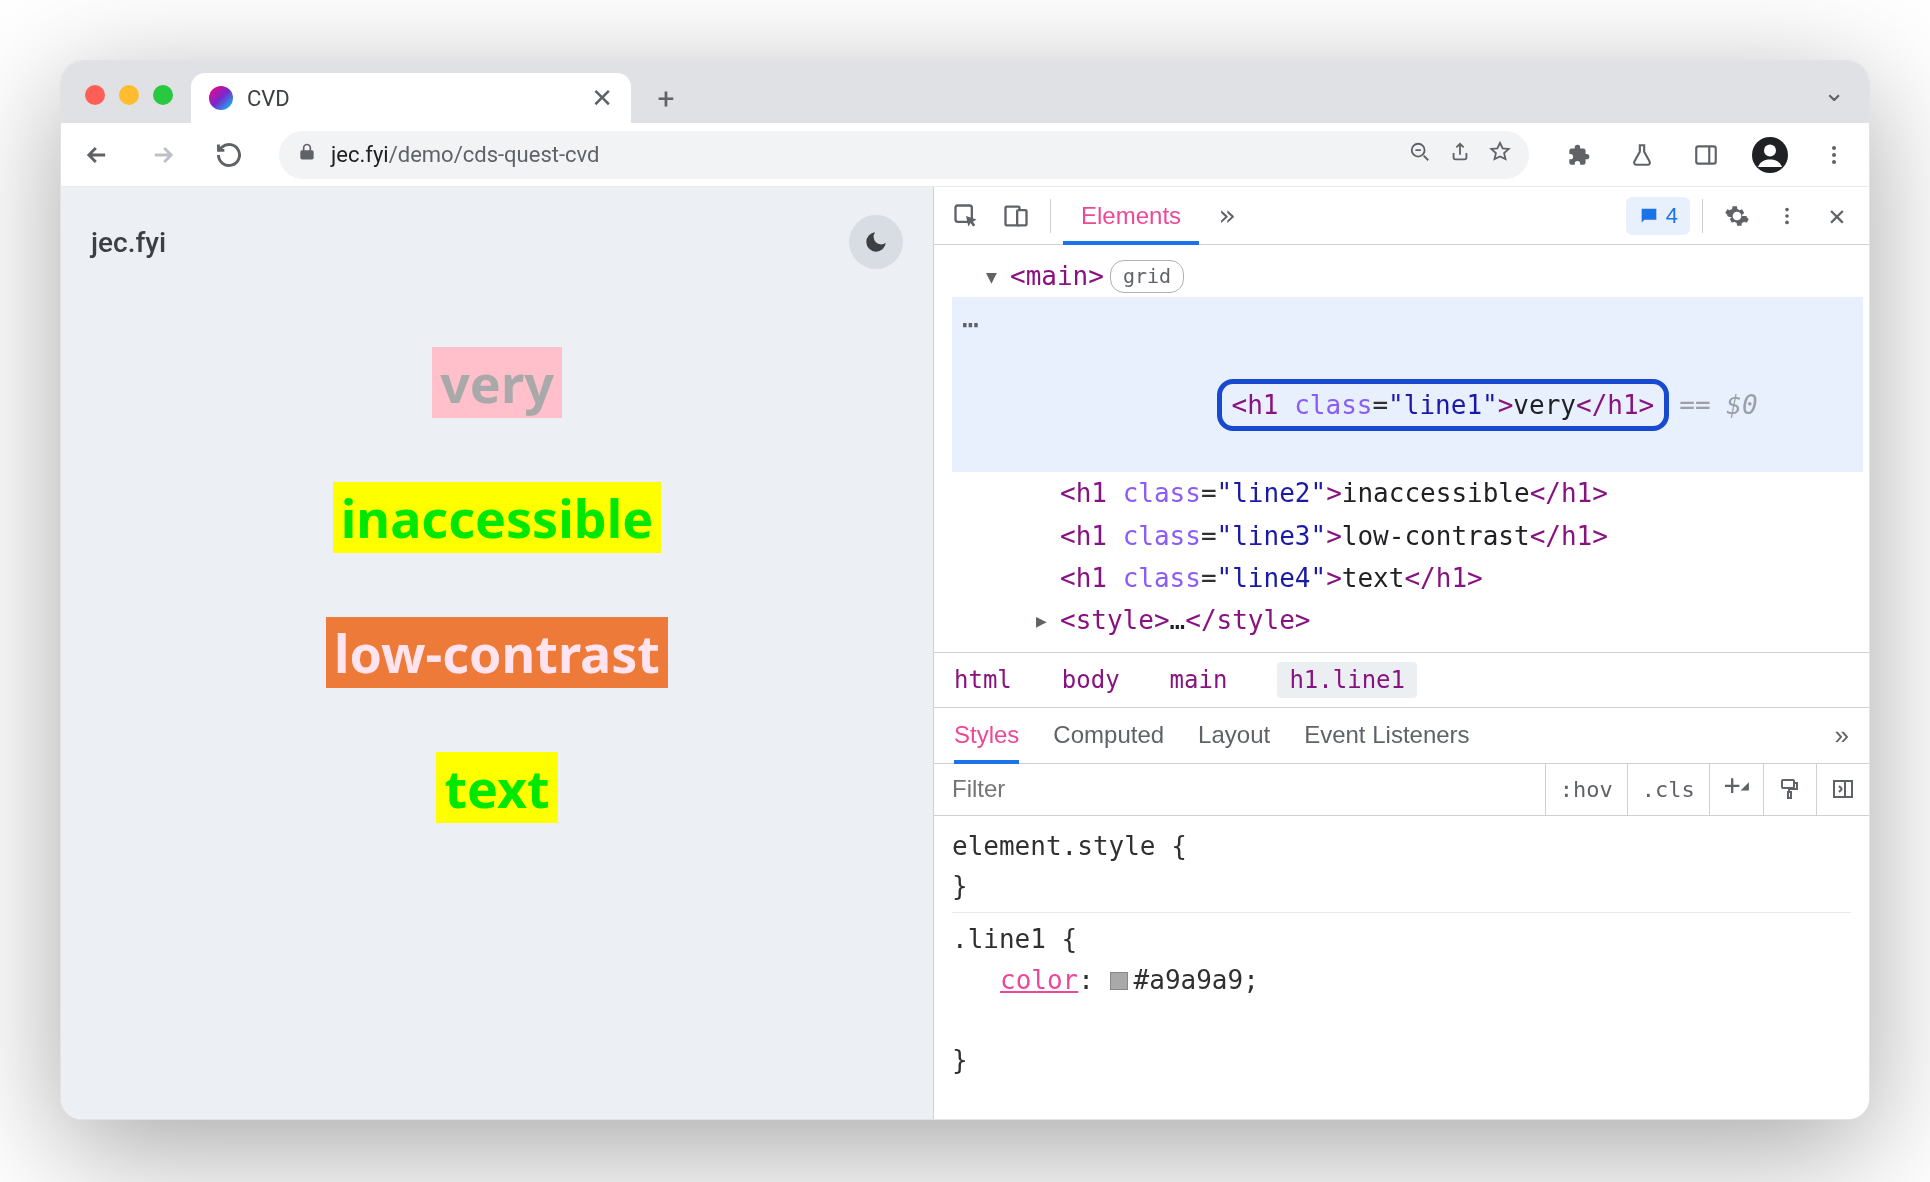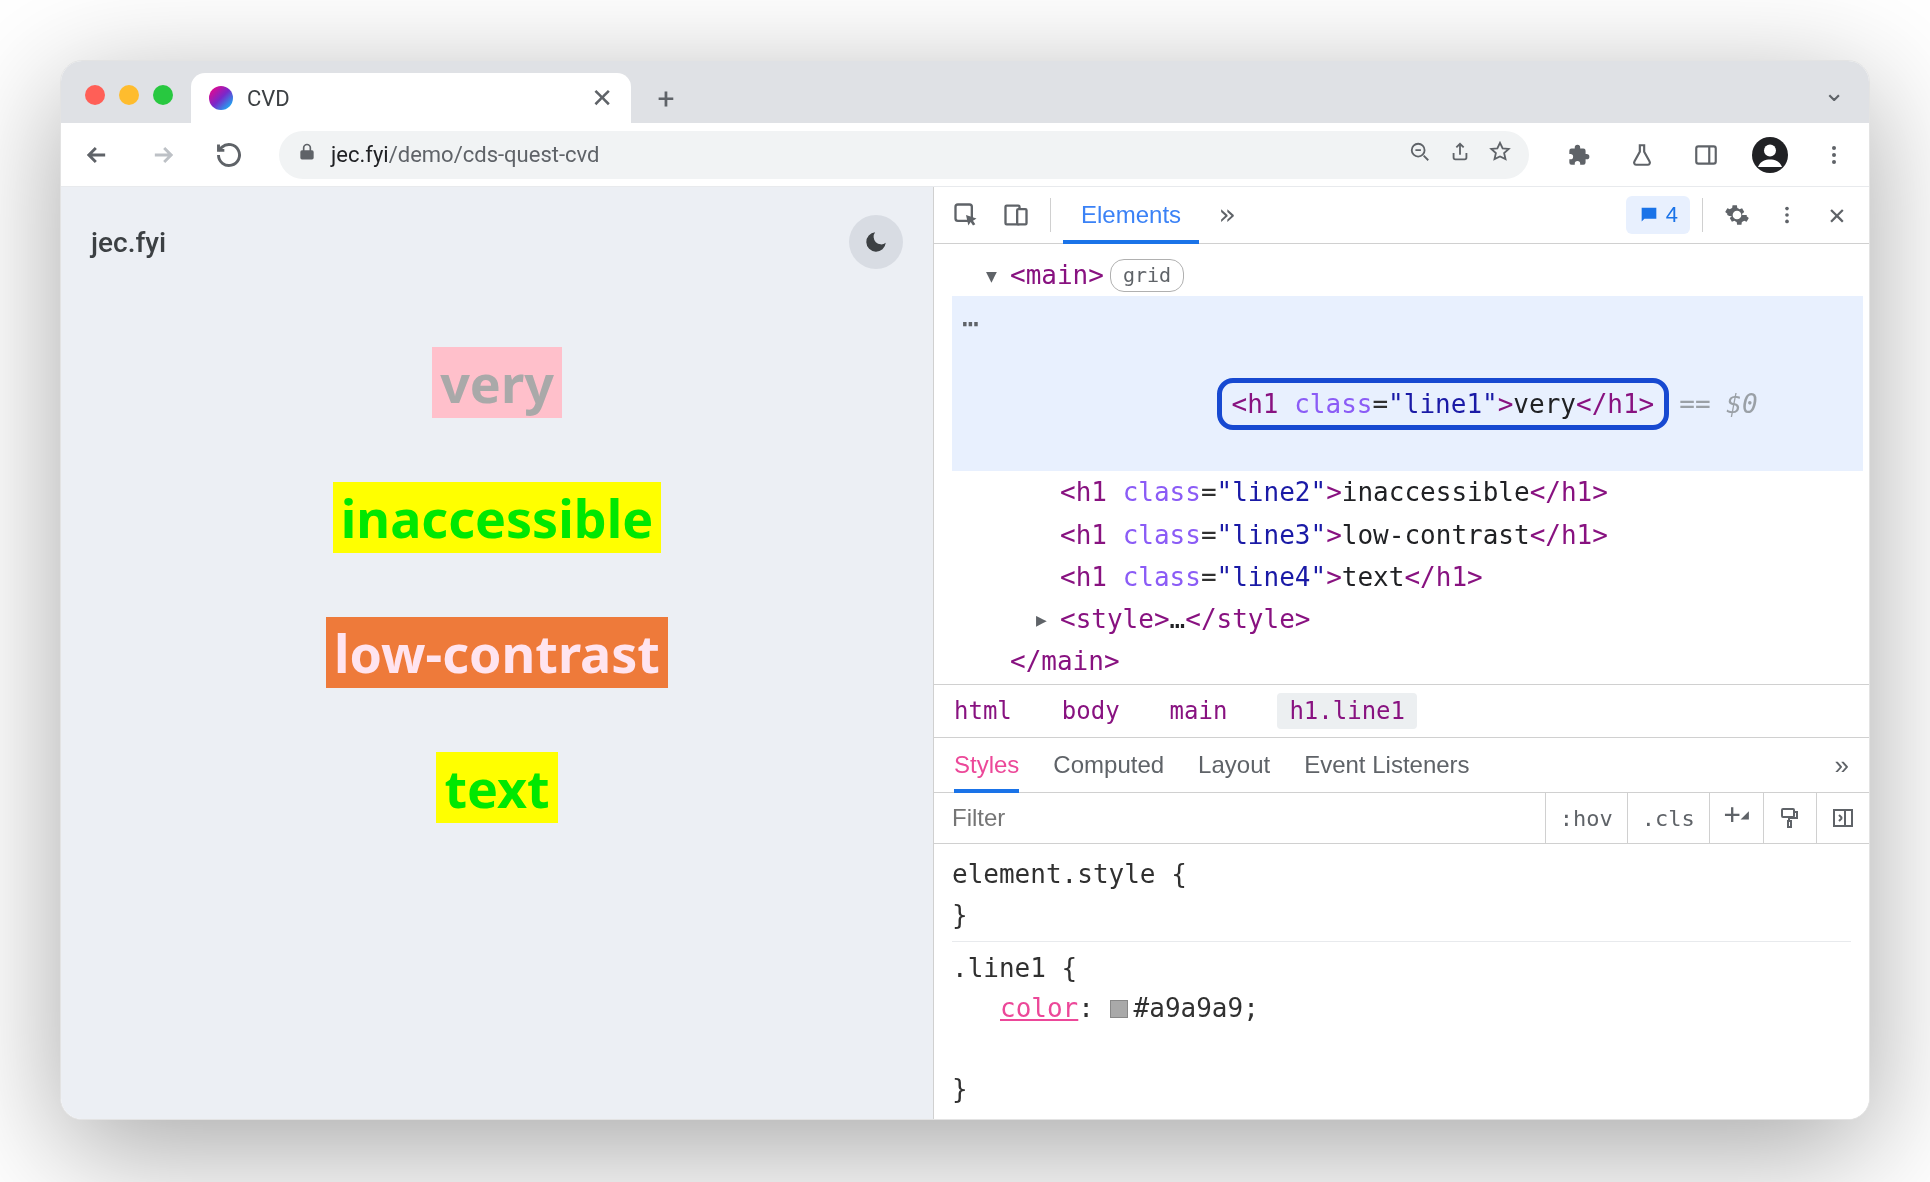--- a/index.html
+++ b/index.html
@@ -40,21 +40,21 @@
   .page-main h1 { font-size:52px; font-weight:700; padding:0 8px; }
   .line1 { color:#a9a9a9; background:pink; }
   .line2 { color:#00e800; background:yellow; }
   .line3 { color:#ffe4ef; background:#ee7a3a; }
   .line4 { color:#00e800; background:yellow; }
   
   .devtools { flex:1; display:flex; flex-direction:column; background:#fff; border-left:1px solid #d0d0d0; font-family: ui-monospace, Menlo, Consolas, monospace; }
   .dt-tabs { height:58px; display:flex; align-items:center; border-bottom:1px solid #d0d0d0; padding:0 10px; gap:6px; position:relative; }
   .dt-tabs .tbtn { width:44px; height:44px; display:flex; align-items:center; justify-content:center; color:#5f6368; }
   .dt-tabs .sep { width:1px; height:34px; background:#d0d0d0; margin:0 6px; }
-  .dt-tabs .tabname { font-size:24px; color:#3b82f6; padding:0 18px; height:100%; display:flex; align-items:center; font-family:-apple-system, sans-serif; position:relative; }
+  .dt-tabs .tabname { font-size:24px; color:#ec4899; padding:0 18px; height:100%; display:flex; align-items:center; font-family:-apple-system, sans-serif; position:relative; }
   .dt-tabs .tabname.active::after { content:""; position:absolute; left:0; right:0; bottom:-1px; height:4px; background:#1a73e8; }
   .dt-tabs .issues { display:flex; align-items:center; gap:6px; color:#1a73e8; background:#e8f0fe; border-radius:6px; padding:6px 12px; font-size:22px; font-family:-apple-system,sans-serif; }
   
   .domtree { padding:10px 6px 10px 18px; font-size:26px; line-height:1.55; color:#303030; overflow:hidden; }
   .domtree .row { white-space:pre; padding:1px 0; position:relative; }
   .domtree .indent0 { padding-left: 58px; }
   .domtree .indent1 { padding-left: 108px; }
   .domtree .caret { position:absolute; left:34px; color:#5f6368; font-size:18px; top:8px; }
   .domtree .caret1 { left: 84px; }
   .tag { color:#881280; }
@@ -247,21 +247,20 @@
       <div class="domtree">
         <div class="row indent0"><span class="caret">▼</span><span class="tag">&lt;main&gt;</span><span class="pill">grid</span></div>
         <div class="row indent1 selrow selrow-wrap">
           <span class="dots">⋯</span>
           <span class="bluebox"><span class="tag">&lt;h1</span> <span class="attr">class</span>=<span class="val">"<span>line1</span>"</span><span class="tag">&gt;</span><span class="txt">very</span><span class="tag">&lt;/h1&gt;</span></span><span class="eq0">== $0</span>
         </div>
         <div class="row indent1"><span class="tag">&lt;h1</span> <span class="attr">class</span>=<span class="val">"<span>line2</span>"</span><span class="tag">&gt;</span><span class="txt">inaccessible</span><span class="tag">&lt;/h1&gt;</span></div>
         <div class="row indent1"><span class="tag">&lt;h1</span> <span class="attr">class</span>=<span class="val">"<span>line3</span>"</span><span class="tag">&gt;</span><span class="txt">low-contrast</span><span class="tag">&lt;/h1&gt;</span></div>
         <div class="row indent1"><span class="tag">&lt;h1</span> <span class="attr">class</span>=<span class="val">"<span>line4</span>"</span><span class="tag">&gt;</span><span class="txt">text</span><span class="tag">&lt;/h1&gt;</span></div>
         <div class="row indent1"><span class="caret caret1">▶</span><span class="tag">&lt;style&gt;</span><span class="txt">…</span><span class="tag">&lt;/style&gt;</span></div>
-        <div class="row indent0"><span class="tag">&lt;/main&gt;</span></div>
       </div>
 
       <div class="crumbs">
         <span class="c">html</span>
         <span class="c">body</span>
         <span class="c">main</span>
         <span class="c active">h1.line1</span>
       </div>
 
       <div class="subtabs">

